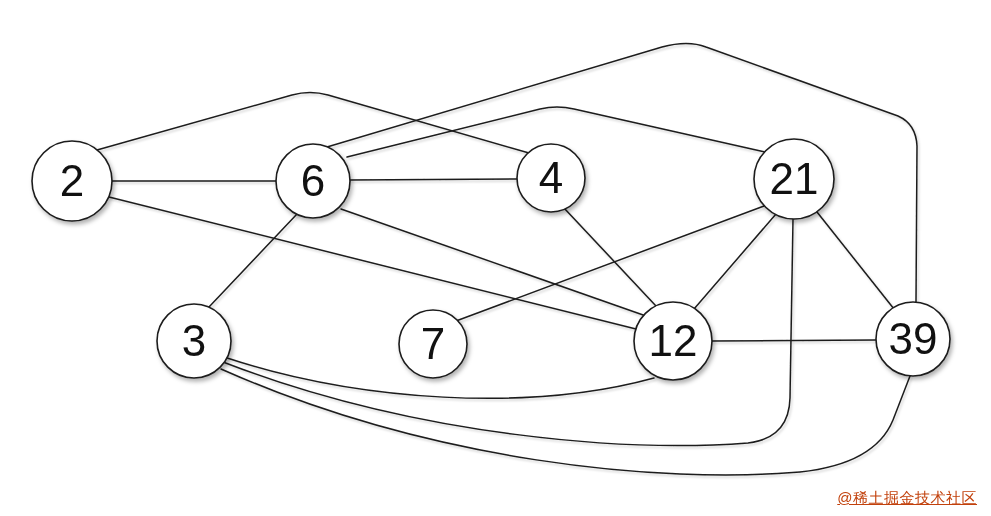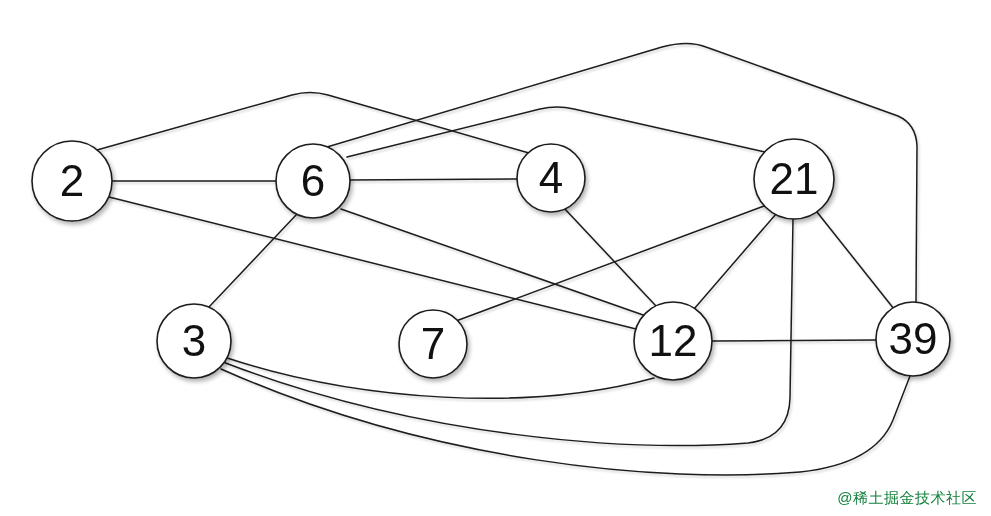--- a/index.html
+++ b/index.html
@@ -102,14 +102,14 @@
           <circle cx="673" cy="341" r="39" class="node-circle" fill="#ffffff" stroke="#1c1c1c" stroke-width="1.6" filter="url(#soft-shadow)"></circle>
           <text x="673" y="356" class="node-label">12</text>
         </g>
         <g>
           <circle cx="913" cy="339" r="37" class="node-circle" fill="#ffffff" stroke="#1c1c1c" stroke-width="1.6" filter="url(#soft-shadow)"></circle>
           <text x="913" y="354" class="node-label">39</text>
         </g>
       </g>
   </svg>
 
-  <div class="watermark" style="color: #15803d;">@稀土掘金技术社区</div>
+  <div class="watermark" style="color: #c2410c; text-decoration: underline;">@稀土掘金技术社区</div>
 </div>
 
 </body></html>

